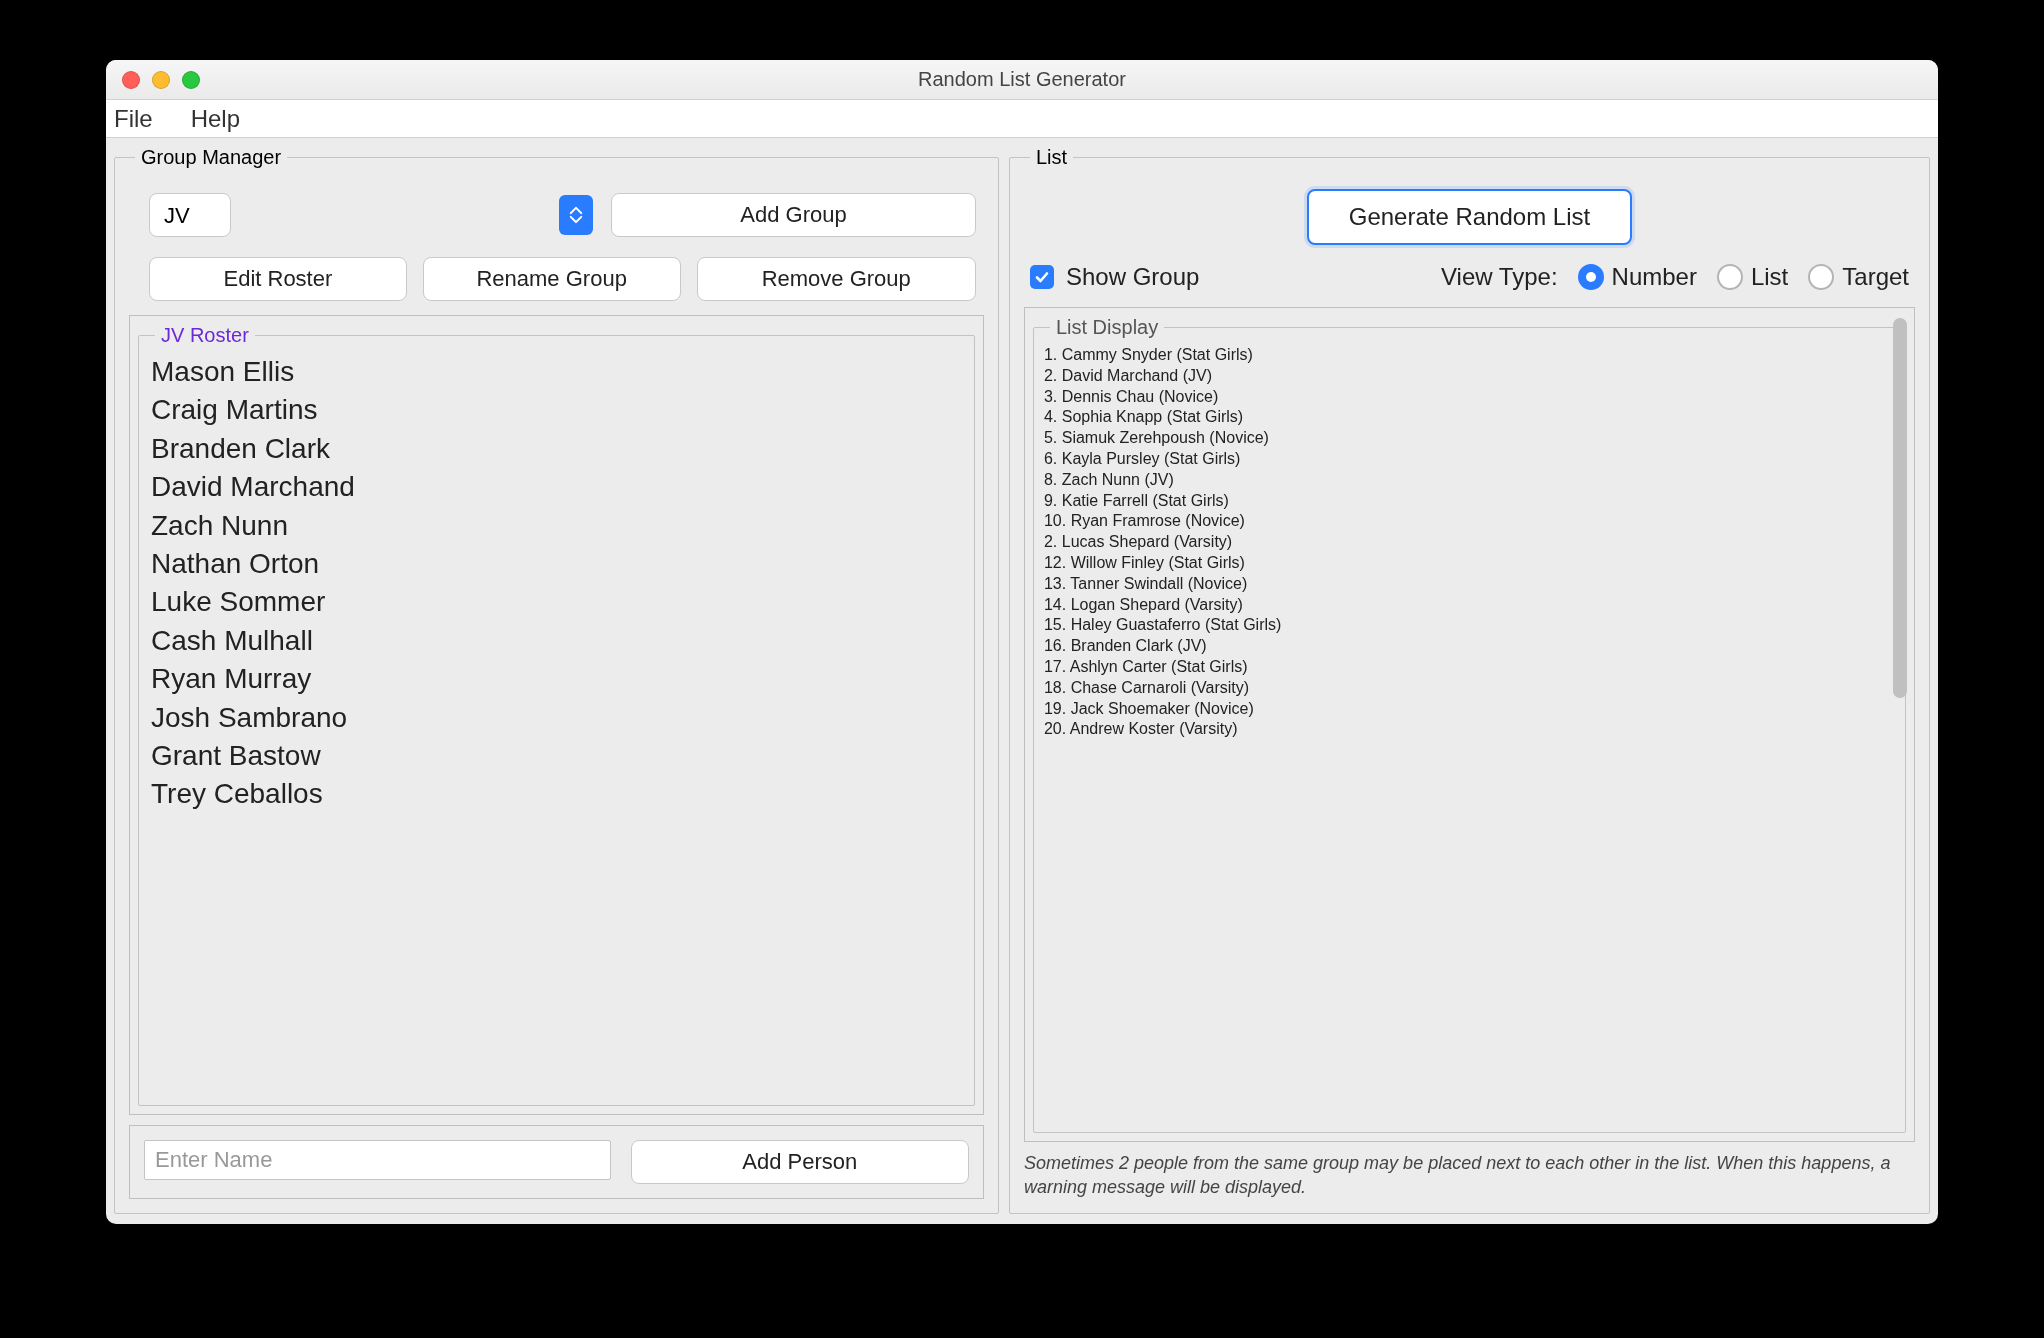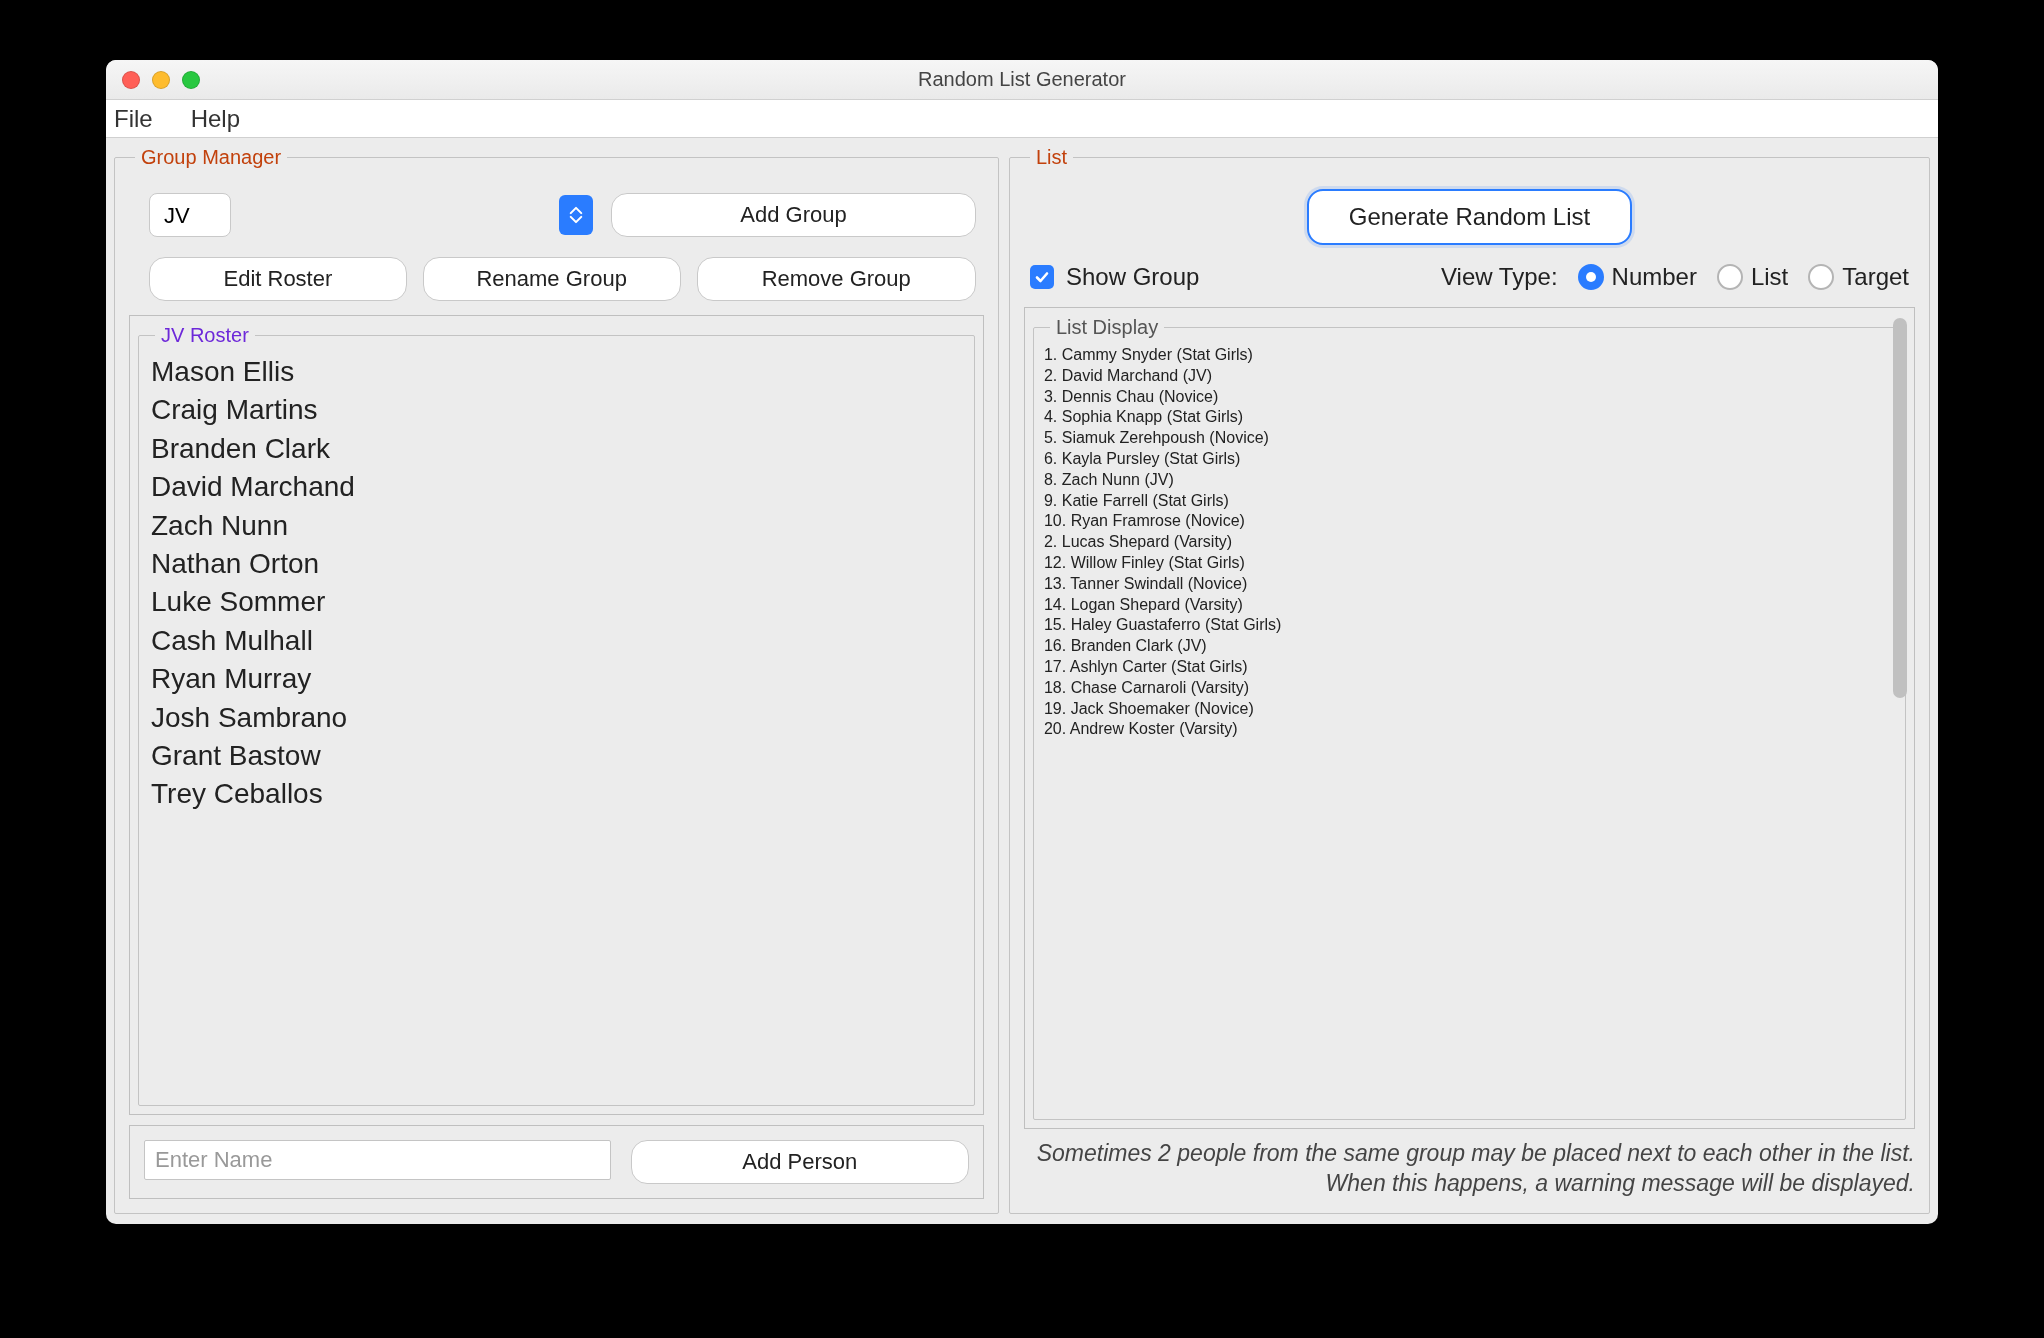--- a/index.html
+++ b/index.html
@@ -69,21 +69,21 @@
     gap: 10px;
     padding: 8px 8px 10px 8px;
   }
   fieldset {
     border: 1px solid #c3c3c3;
     border-radius: 2px;
     padding: 12px 14px 14px 14px;
   }
   fieldset > legend {
     font-size: 20px;
-    color: #c2410c;
+    color: #000000;
     padding: 0 6px;
     margin-left: 6px;
   }
   .panel-left { width: 49%; display:flex; flex-direction:column; }
   .panel-right { width: 51%; display:flex; flex-direction:column; }
   .row { display:flex; gap:16px; margin-top:10px; }
   .row.first { margin-top: 12px; }
   select.mac {
     flex: 0 0 440px;
     height: 44px;
@@ -102,21 +102,21 @@
     background: #2a7cff;
     border-radius: 6px;
     display:flex; flex-direction:column; align-items:center; justify-content:center;
     color:#fff;
   }
   .select-arrows svg { width: 14px; height: 9px; display:block; }
   .btn {
     height: 44px;
     background: #fff;
     border: 1px solid #c9c9c9;
-    border-radius: 16px;
+    border-radius: 8px;
     font-size: 22px;
     color: #222;
     display:flex; align-items:center; justify-content:center;
     padding: 0 20px;
     cursor: pointer;
   }
   .btn.grow { flex:1; }
   .btn.primary {
     border: 2px solid #2a7cff;
     box-shadow: 0 0 0 3px rgba(42,124,255,0.15);
@@ -196,23 +196,23 @@
   .list-display-fieldset legend { font-size:20px; color:#555; padding:0 6px; margin-left:6px; }
   .list-items { font-size: 16px; color:#222; line-height: 1.3; }
   .scrollbar {
     position:absolute; right:4px; top:10px; bottom:10px; width:20px;
   }
   .scrollbar .thumb {
     position:absolute; left:3px; right:3px; top:0; height:380px;
     background:#c0c0c0; border-radius:8px;
   }
   .footnote {
-    text-align:right;
+    text-align:left;
     font-style: italic;
-    font-size: 23px;
+    font-size: 18px;
     color:#444;
     margin-top: 10px;
     line-height:1.3;
   }
 </style>
 </head>
 <body>
 
 <div class="window">
   <div class="titlebar">

